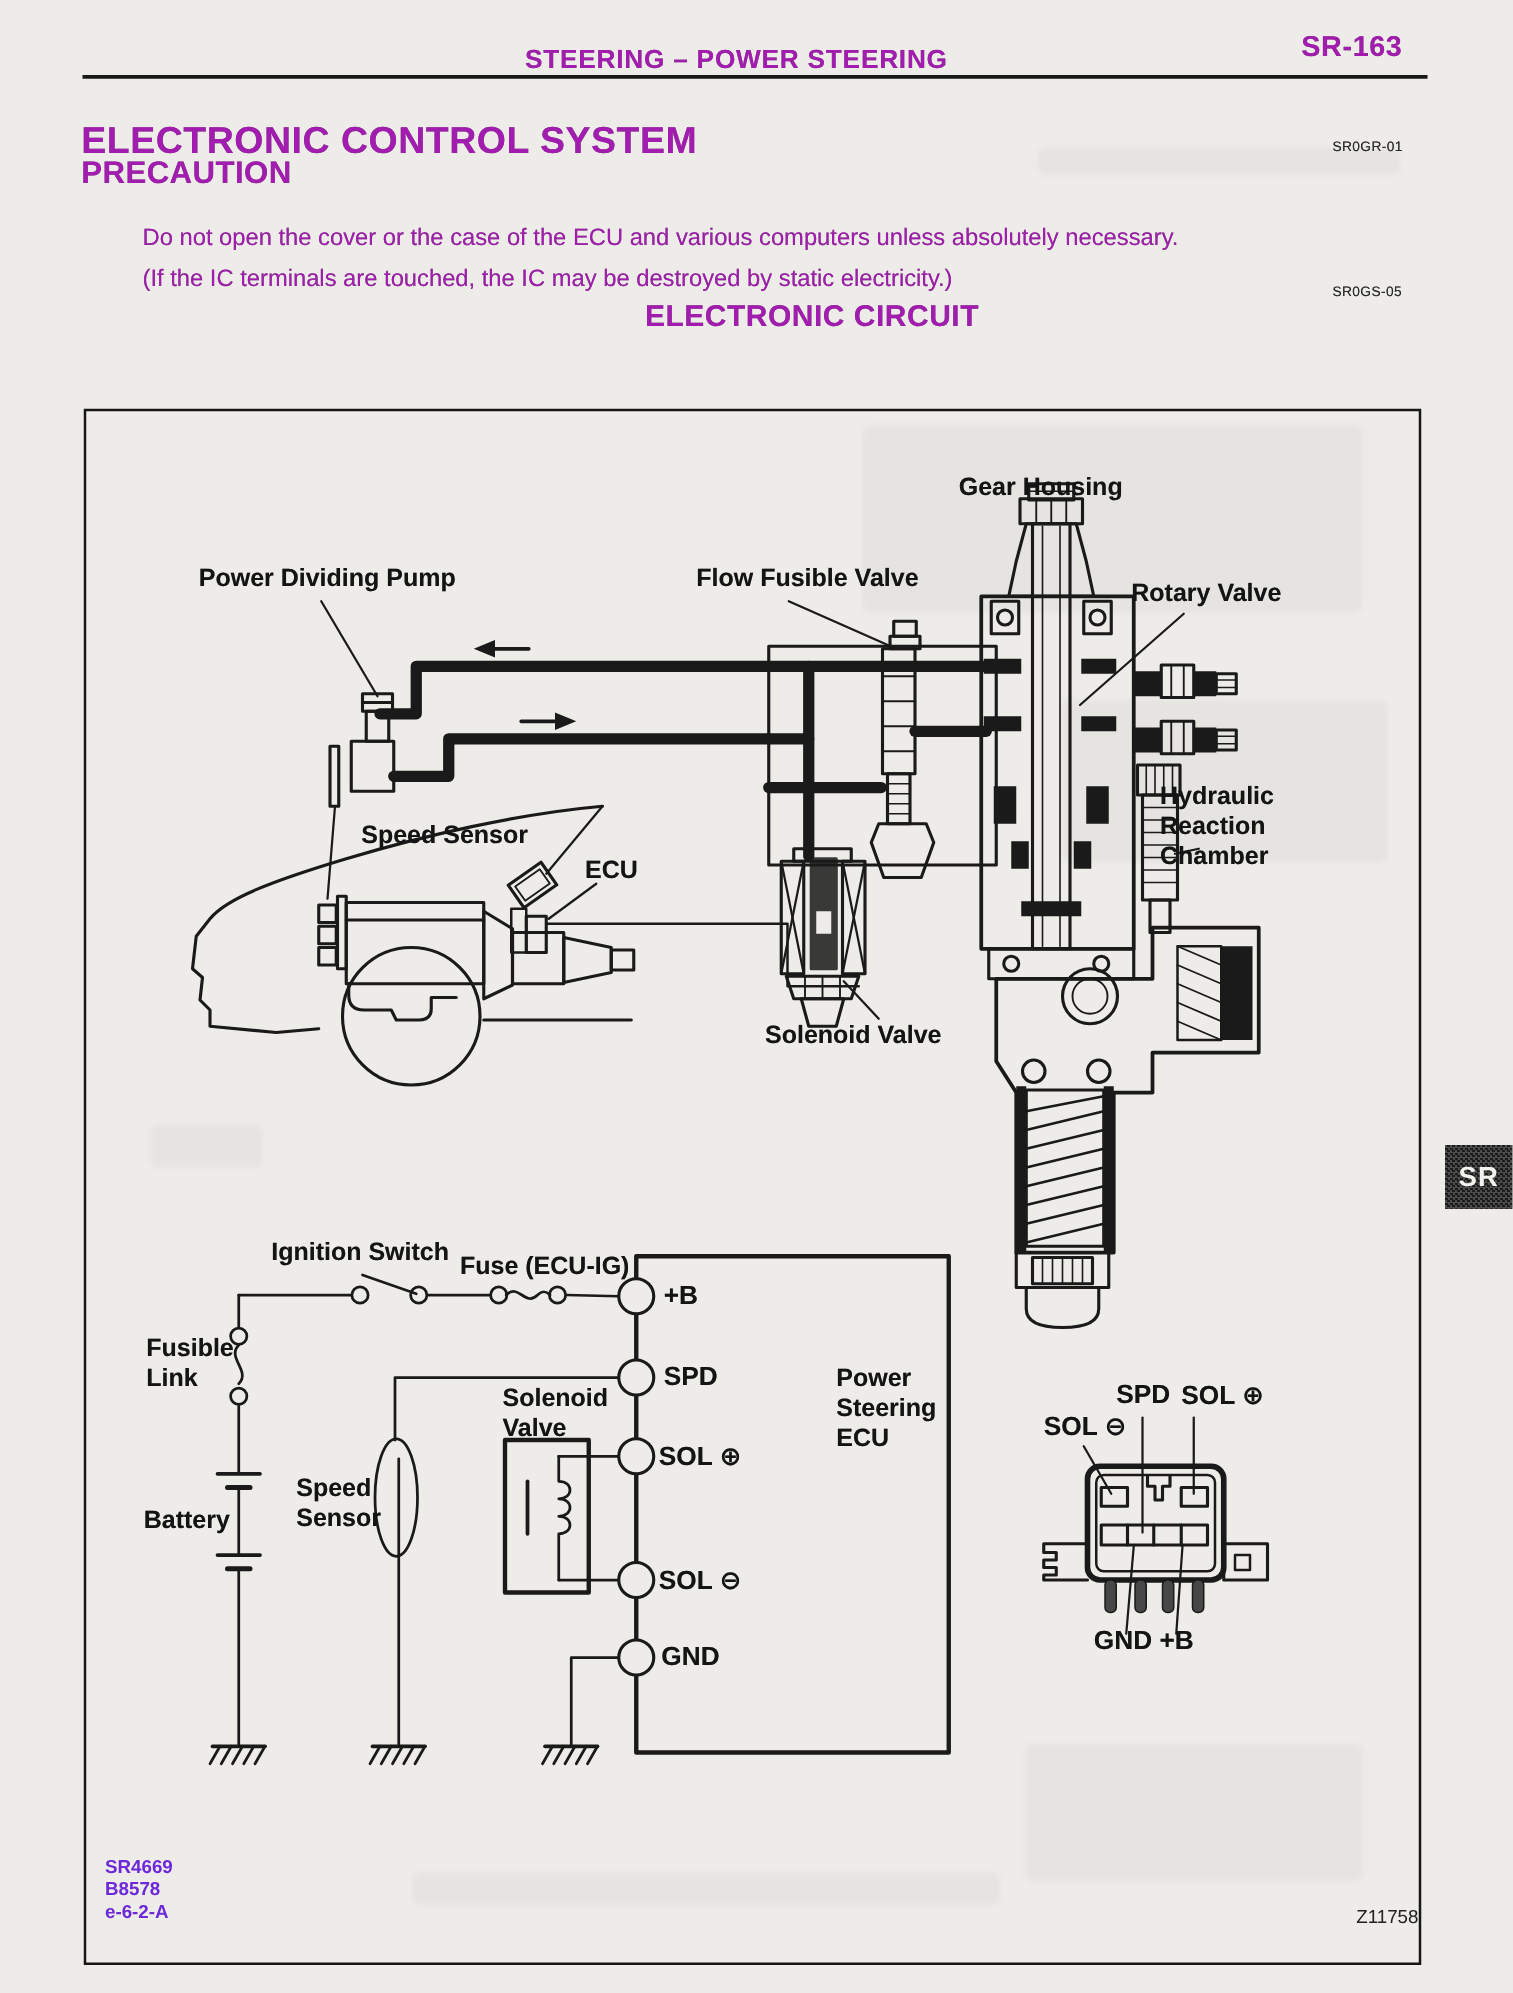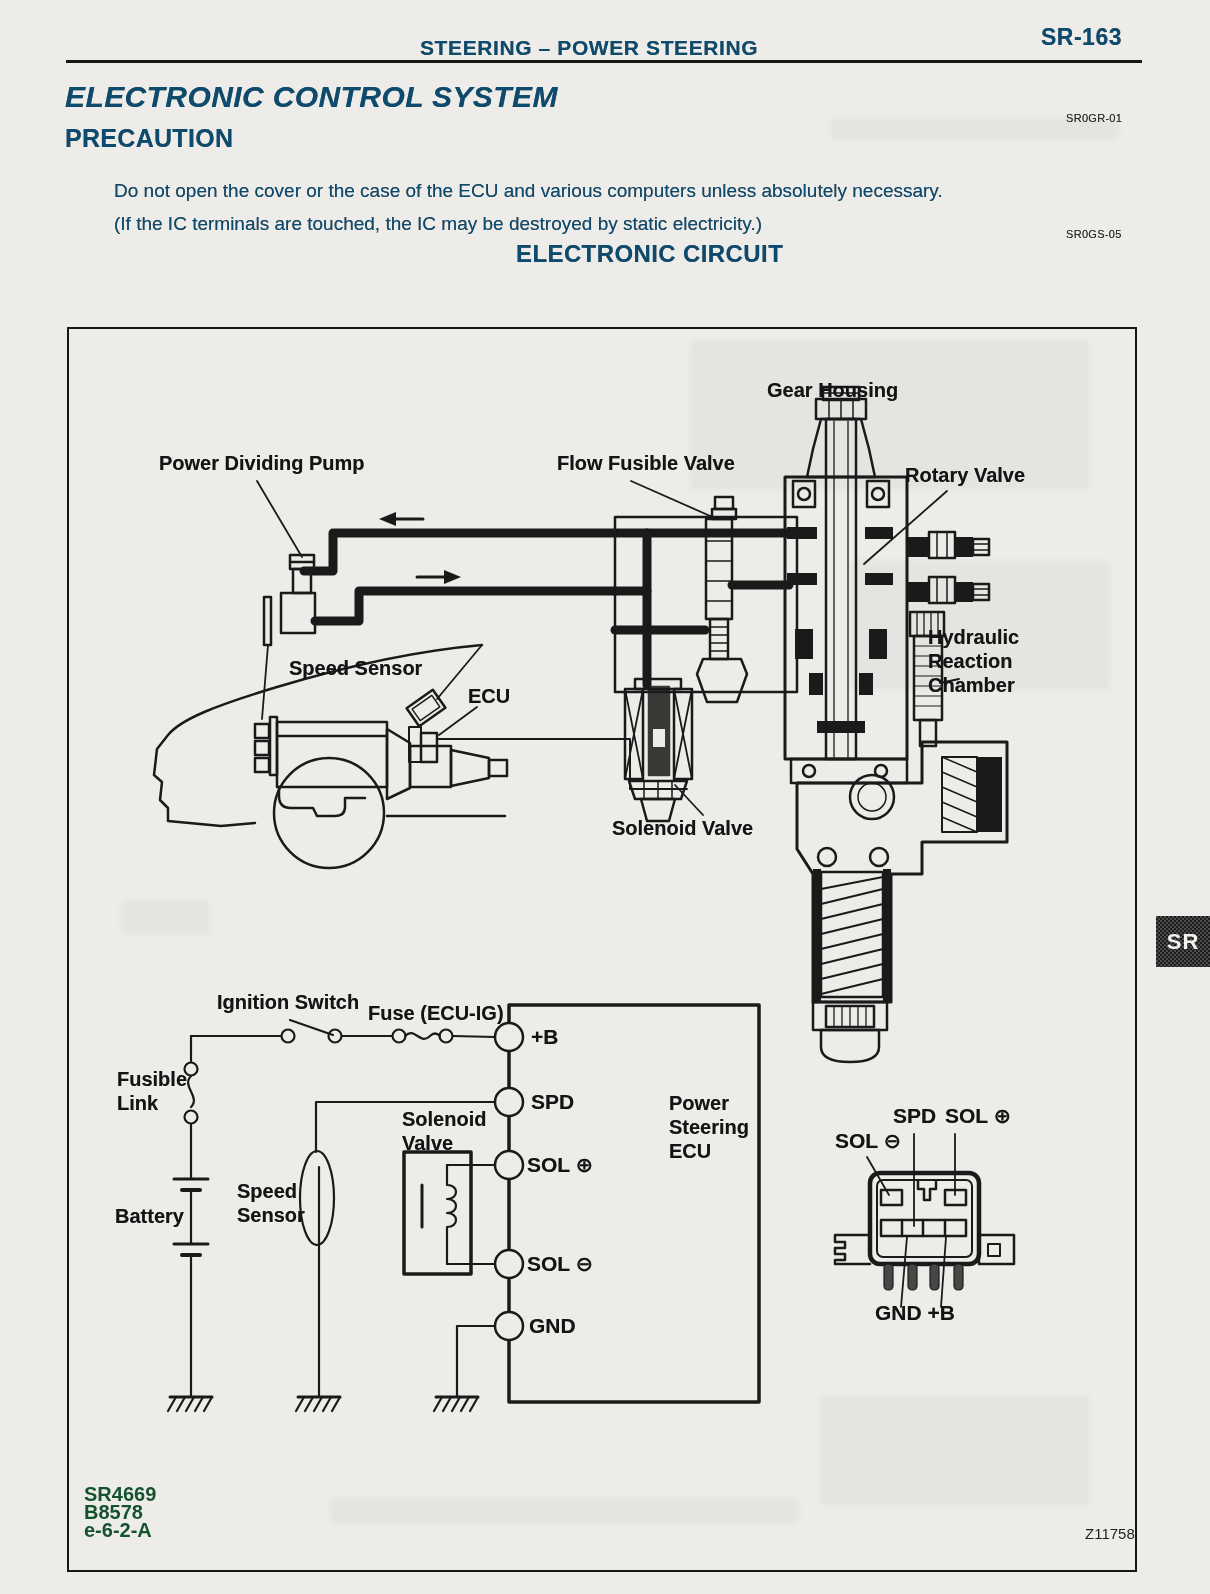--- a/index.html
+++ b/index.html
@@ -2,39 +2,39 @@
 <html><head>
 <meta charset="utf-8">
 <style>
   html,body{margin:0;padding:0;}
   body{
     width:1210px;height:1594px;position:relative;overflow:hidden;
     background:#eeece9;
     font-family:"Liberation Sans","DejaVu Sans",sans-serif;
     color:#141414;
   }
-  .txt{position:absolute;white-space:nowrap;color:#0c4a6e;text-shadow:0 0 .4px rgba(20,20,20,.55);}
+  .txt{position:absolute;white-space:nowrap;color:#a21caf;text-shadow:0 0 .4px rgba(20,20,20,.55);}
   .b{font-weight:bold;}
   .hdr-title{font-size:21px;letter-spacing:.6px;}
   .pgnum{font-size:23px;letter-spacing:.5px;}
   .rule{position:absolute;background:#181818;}
   .h1{font-size:30px;letter-spacing:.4px;}
   .h2{font-size:25px;letter-spacing:.3px;}
   .h3{font-size:24px;letter-spacing:.4px;}
   .code{font-size:11px;font-weight:normal;color:#2a2a2a;letter-spacing:.3px;}
   .para{font-size:19px;line-height:33px;white-space:nowrap;}
   .figure{
     position:absolute;left:67px;top:327px;width:1070px;height:1245px;
     border:2.5px solid #161616;box-sizing:border-box;
   }
   .lbl{position:absolute;font-weight:bold;font-size:20px;color:#141414;white-space:nowrap;
        text-shadow:0 0 .4px rgba(20,20,20,.5);}
   .lbl .ln{display:block;line-height:24px;}
   .term{font-size:21px;}
-  .figcode{position:absolute;font-size:20px;font-weight:bold;line-height:18px;color:#14532d;}
+  .figcode{position:absolute;font-size:15px;font-weight:bold;line-height:18px;color:#6d28d9;}
   .zcode{position:absolute;font-size:15px;color:#222;}
   .srtab{
     position:absolute;left:1156px;top:916px;width:54px;height:51px;
     background:#2b2b2b;
     background-image:repeating-conic-gradient(#1c1c1c 0% 25%, #4d4d4d 0% 50%);
     background-size:4px 4px;
     color:#f3f2ef;font-weight:bold;font-size:22px;letter-spacing:1px;
     display:flex;align-items:center;justify-content:center;
   }
   .smudge{position:absolute;background:rgba(60,60,60,.045);filter:blur(2px);border-radius:6px;}
@@ -48,21 +48,21 @@
 <div class="smudge" style="left:690px;top:340px;width:400px;height:150px;"></div>
 <div class="smudge" style="left:850px;top:560px;width:260px;height:130px;"></div>
 <div class="smudge" style="left:120px;top:900px;width:90px;height:34px;"></div>
 <div class="smudge" style="left:820px;top:1395px;width:270px;height:110px;"></div>
 <div class="smudge" style="left:330px;top:1498px;width:470px;height:26px;"></div>
 
 <div class="txt b hdr-title" style="left:420px;top:36px;">STEERING – POWER STEERING</div>
 <div class="txt b pgnum" style="left:1041px;top:24px;">SR-163</div>
 <div class="rule" style="left:66px;top:60px;width:1076px;height:3px;"></div>
 
-<div class="txt b h1" style="left:65px;top:80px;font-style:italic;">ELECTRONIC CONTROL SYSTEM</div>
+<div class="txt b h1" style="left:65px;top:96px;">ELECTRONIC CONTROL SYSTEM</div>
 <div class="txt code" style="left:1066px;top:112px;">SR0GR-01</div>
 <div class="txt b h2" style="left:65px;top:124px;">PRECAUTION</div>
 
 <div class="txt para" style="left:114px;top:174px;">Do not open the cover or the case of the ECU and various computers unless absolutely necessary.</div>
 <div class="txt para" style="left:114px;top:207px;">(If the IC terminals are touched, the IC may be destroyed by static electricity.)</div>
 
 <div class="txt code" style="left:1066px;top:228px;">SR0GS-05</div>
 <div class="txt b h3" style="left:516px;top:240px;">ELECTRONIC CIRCUIT</div>
 
 <div class="srtab">SR</div>

